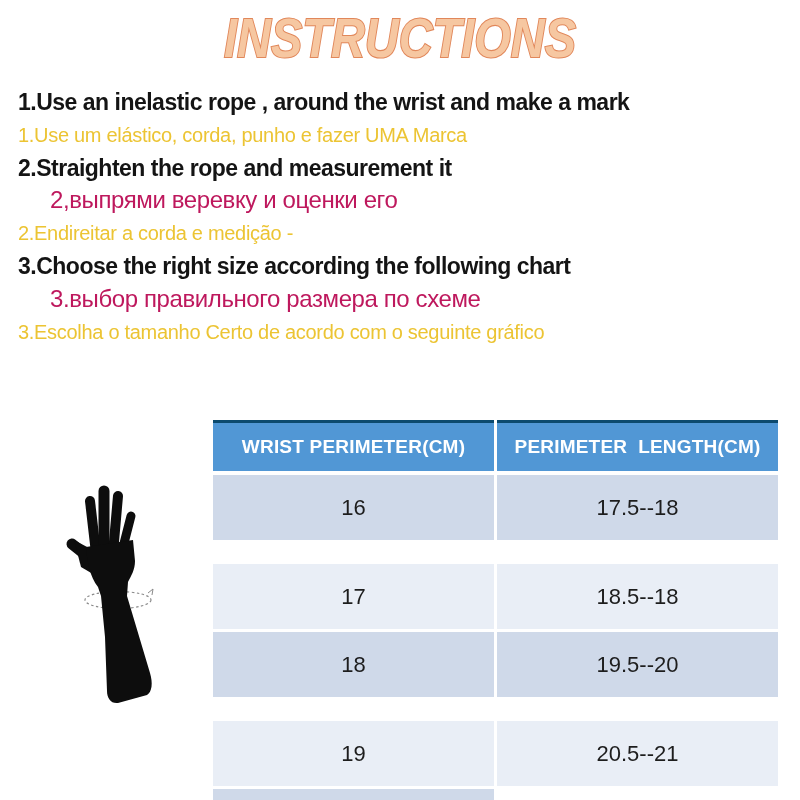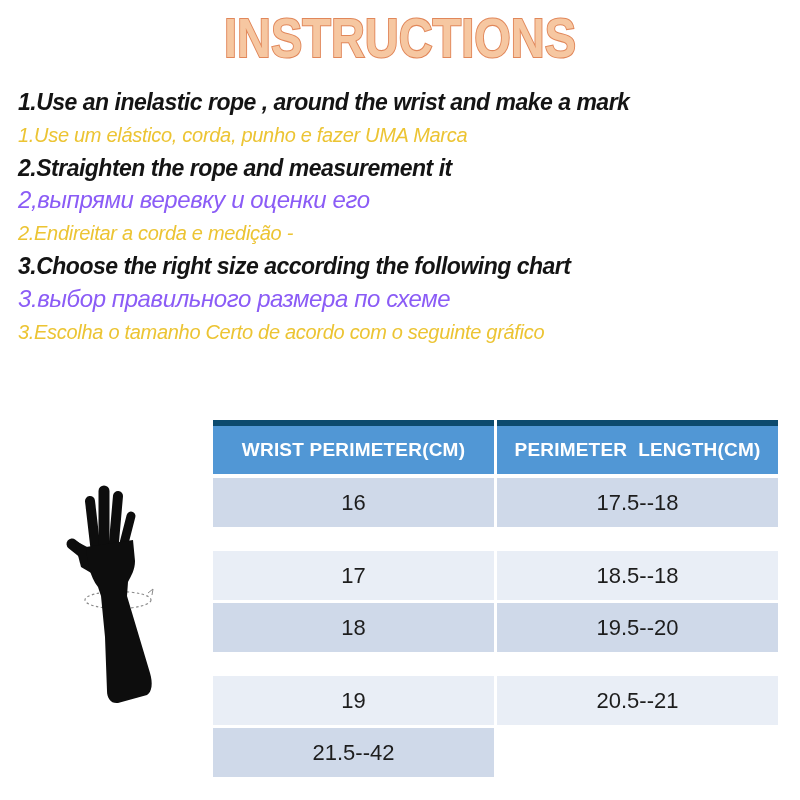--- a/index.html
+++ b/index.html
@@ -1,39 +1,39 @@
 <!DOCTYPE html>
 <html><head>
 <meta charset="utf-8">
 <style>
   html,body{margin:0;padding:0;}
   body{
     width:800px;height:800px;position:relative;background:#ffffff;
     font-family:"Liberation Sans", sans-serif;overflow:hidden;
   }
   
-  .title-wrap{position:absolute;left:0;top:0;width:800px;height:78px;}
+  .title-wrap{position:absolute;left:0;top:0;width:800px;height:78px;font-style:italic;}
   
   .instructions{position:absolute;left:18px;top:86px;width:778px;}
-  .line{line-height:32.8px;white-space:nowrap;font-style:italic;}
+  .line{line-height:32.8px;white-space:nowrap;}
   .line.en{color:#141414;font-weight:bold;font-size:23px;letter-spacing:-0.5px;}
   .line.ru1{color:#e7a43c;font-size:24px;letter-spacing:-0.4px;}
-  .line.ru2{color:#8b5cf6;font-size:24px;letter-spacing:-0.4px;}
+  .line.ru2{color:#be185d;font-size:24px;letter-spacing:-0.4px;margin-left:32px;}
   .line.pt{color:#ecc433;font-size:20px;letter-spacing:-0.3px;}
   
   .size-table{position:absolute;left:213px;top:420px;width:565px;}
   .t-row{display:grid;grid-template-columns:1fr 1fr;column-gap:3px;margin-bottom:3px;}
   .t-head .cell{
     background:#5197d5;color:#ffffff;font-weight:bold;font-size:19px;
     height:48px;display:flex;align-items:center;justify-content:center;
-    letter-spacing:0.2px;white-space:pre;border-top:6px solid #0c4a6e;
+    letter-spacing:0.2px;white-space:pre;border-top:3px solid #0c4a6e;
   }
   .t-head{margin-bottom:4px;}
   .t-body .cell{
-    height:49px;display:flex;align-items:center;justify-content:center;
+    height:65px;display:flex;align-items:center;justify-content:center;
     font-size:22px;color:#1d1d1d;
   }
   .t-body .t-row.dark .cell{background:#cfd9e9;}
   .t-body .t-row.light .cell{background:#e9eef6;margin-top:21px;}
   
   .hand-wrap{position:absolute;left:53px;top:477px;width:114px;height:234px;}
 </style>
 </head>
 <body>
 

